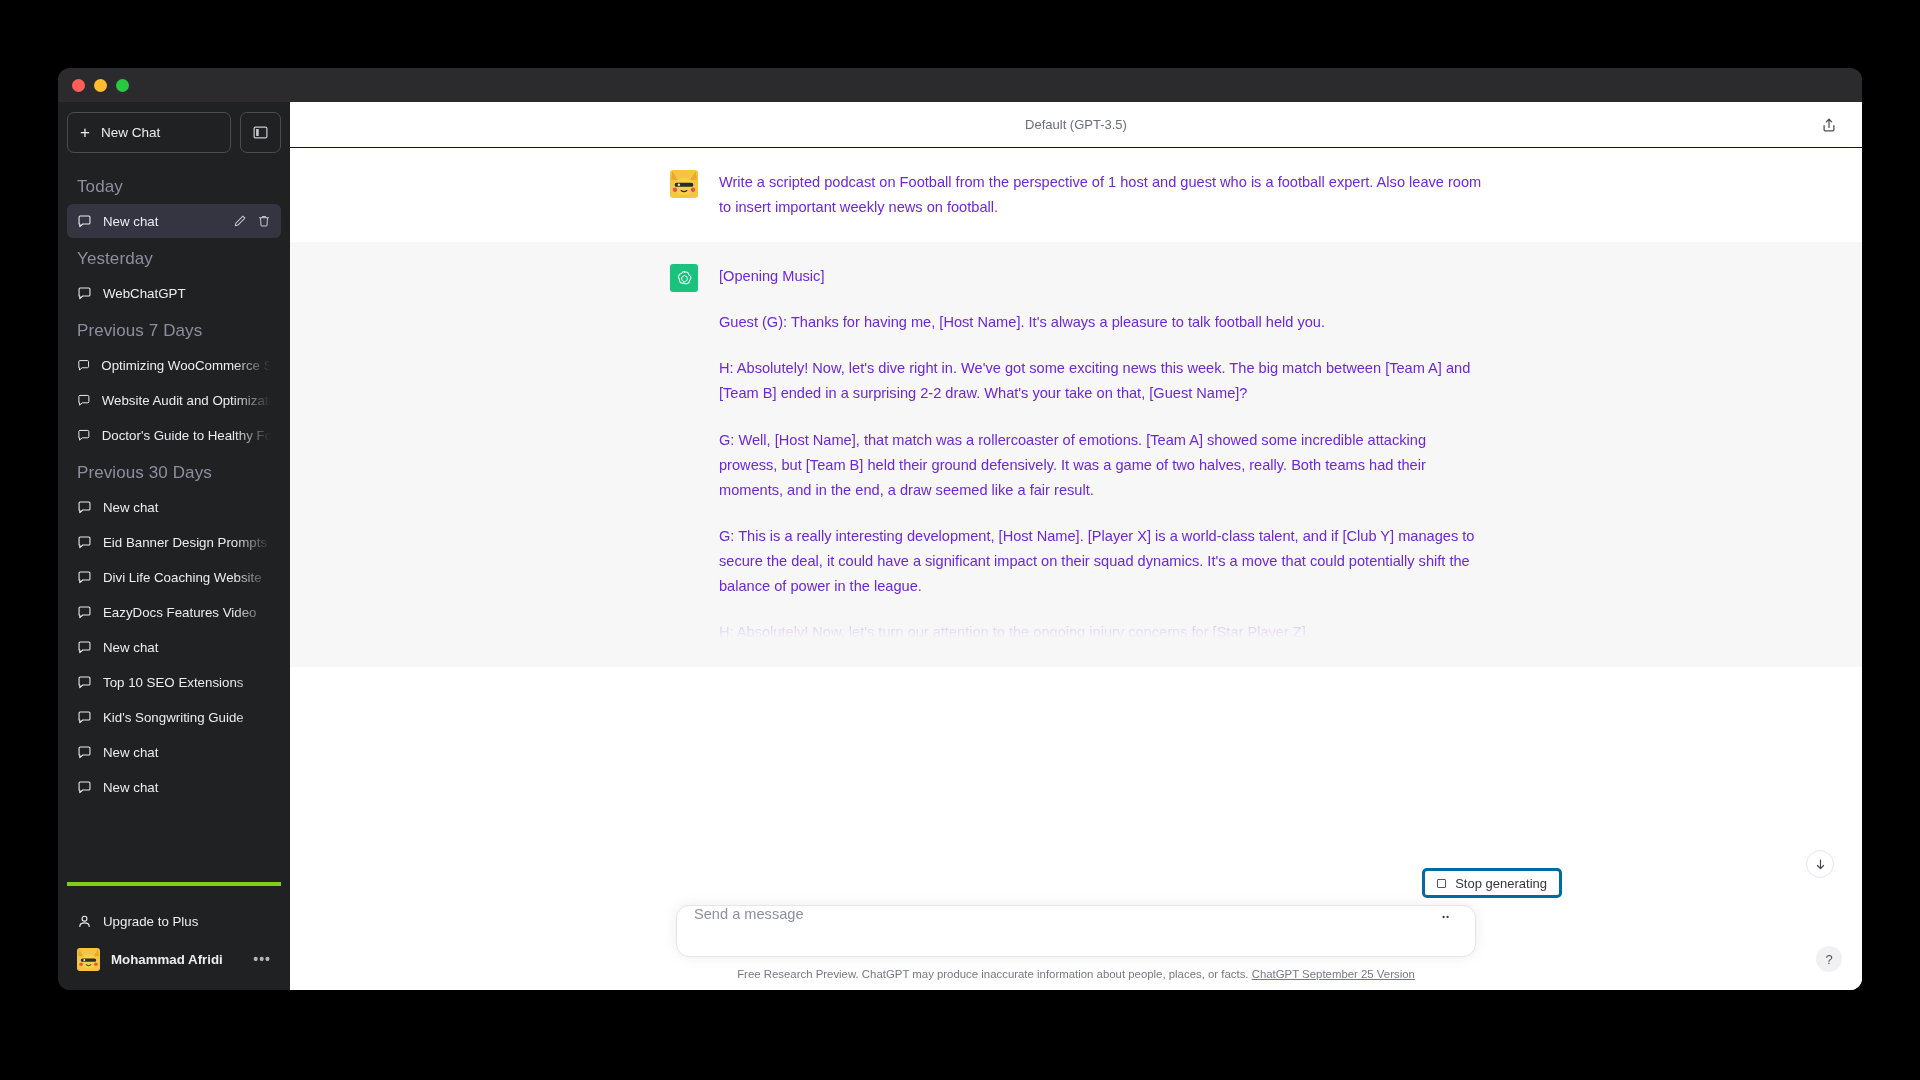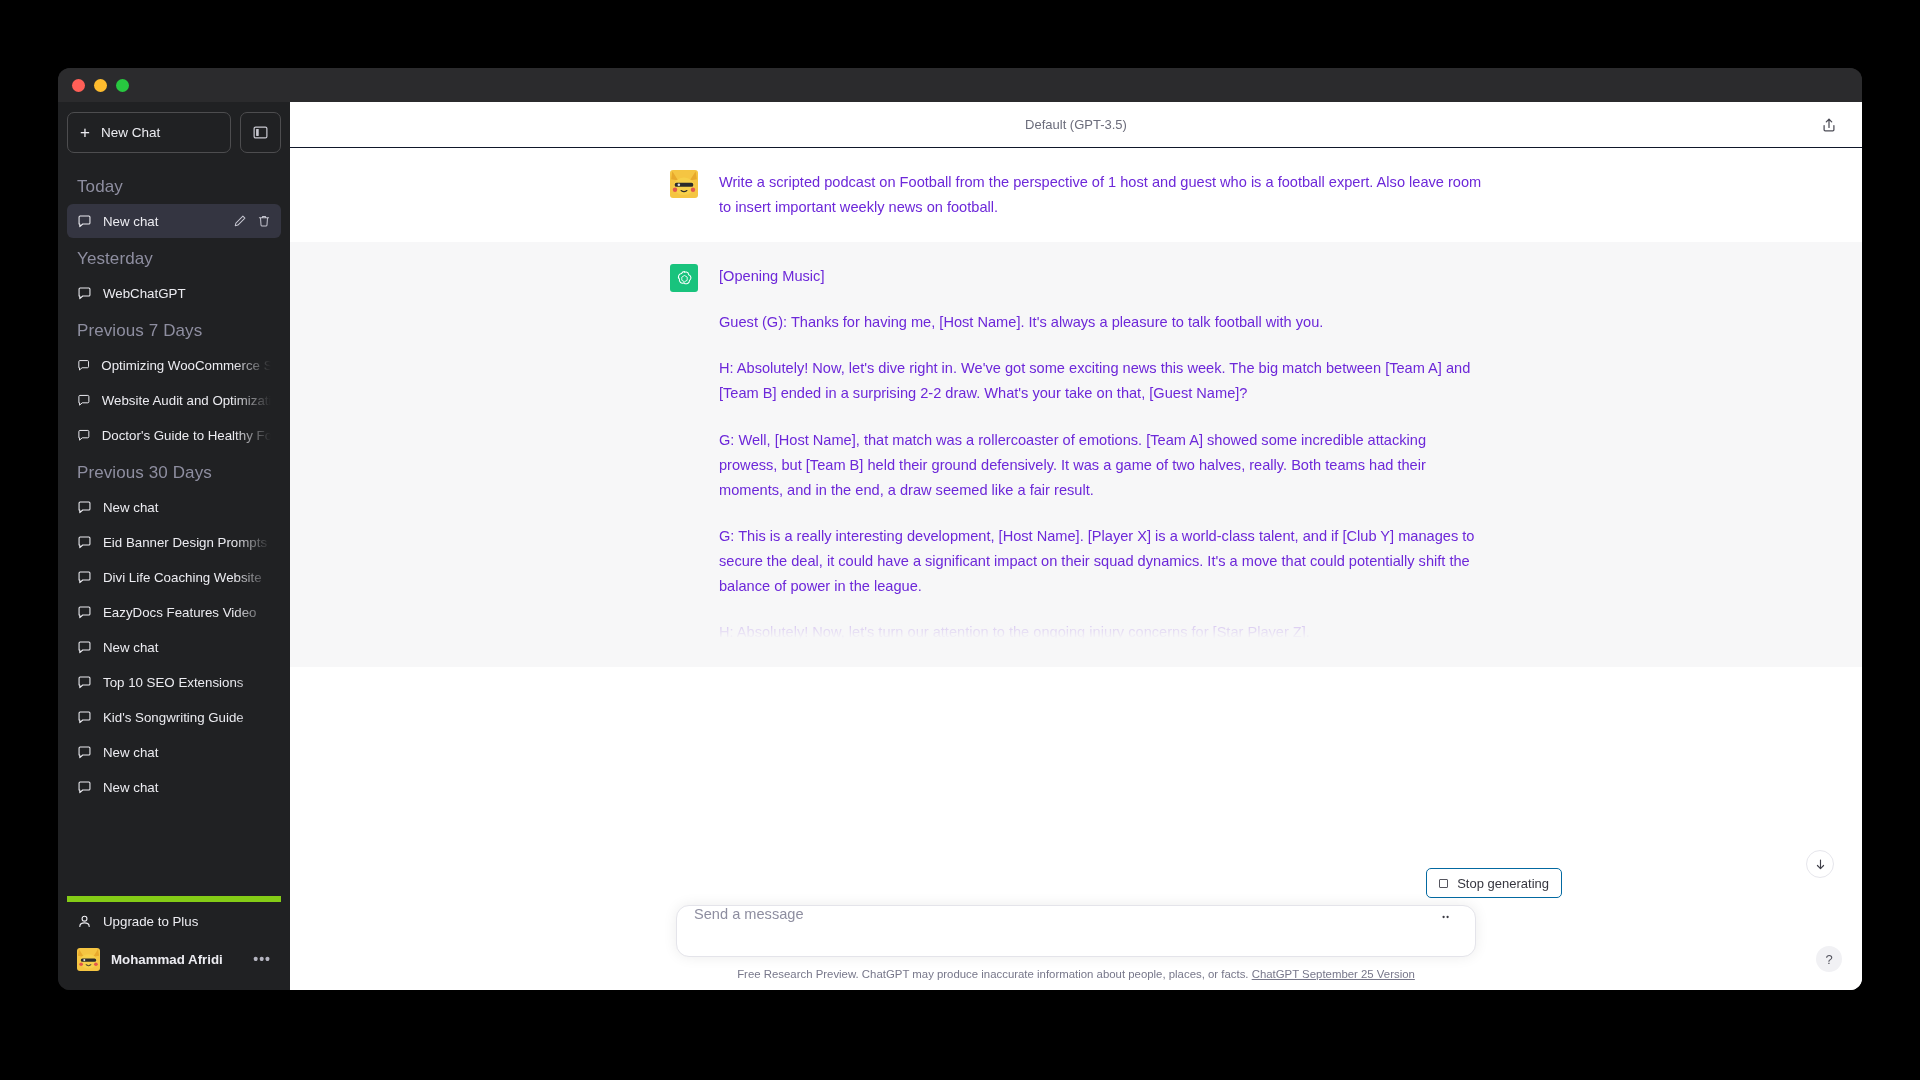--- a/index.html
+++ b/index.html
@@ -90,21 +90,21 @@
     flex: 1 1 auto; overflow: hidden; white-space: nowrap;
     -webkit-mask-image: linear-gradient(to right, #000 78%, transparent 100%);
     mask-image: linear-gradient(to right, #000 78%, transparent 100%);
   }
   .chat-item.active .label {
     -webkit-mask-image: linear-gradient(to right, #000 70%, transparent 92%);
     mask-image: linear-gradient(to right, #000 70%, transparent 92%);
   }
   .chat-actions { display: flex; gap: 10px; align-items: center; flex: 0 0 auto; }
 
-  #sidebar-bottom { border-top: 6px solid #84cc16; padding: 0 0 12px 0; flex: 0 0 auto; }
+  #sidebar-bottom { border-top: 4px solid #84cc16; padding: 16px 0 12px 0; flex: 0 0 auto; }
   .bottom-row {
     height: 38px; display: flex; align-items: center; gap: 11px;
     padding: 0 10px; border-radius: 6px; cursor: pointer;
     color: #ececf1; font-size: 13.3px;
   }
   #user-row { font-weight: bold; }
   #avatar-small {
     width: 23px; height: 23px; border-radius: 3px;
     flex: 0 0 23px; overflow: hidden;
     display:flex; align-items:center; justify-content:center;
@@ -156,21 +156,21 @@
   .msg-text p.fading {
     -webkit-mask-image: linear-gradient(to bottom, rgba(0,0,0,.30) 0%, rgba(0,0,0,0) 75%);
     mask-image: linear-gradient(to bottom, rgba(0,0,0,.30) 0%, rgba(0,0,0,0) 75%);
   }
 
   
   #stop-generating-btn {
     position: absolute;
     right: 300px; bottom: 92px;
     background: #ffffff;
-    border: 1px solid #0369a1;
+    border: 3px solid #0369a1;
     border-radius: 5px;
     height: 30px;
     display: flex; align-items: center; gap: 9px;
     padding: 0 12px;
     font-size: 13px; color: #36363f;
     cursor: pointer;
     z-index: 6;
     font-family: "Liberation Sans", sans-serif;
   }
   .stop-square {
@@ -427,21 +427,21 @@
           <div class="msg-row assistant">
             <div class="msg-inner">
               <div class="msg-avatar gpt-avatar">
                 <svg width="19" height="19" viewBox="0 0 24 24" fill="none">
                   <path d="M12 3.2c-1.7 0-3.1 1-3.7 2.5-1.6.1-3 1.1-3.6 2.6-.7 1.6-.3 3.4.9 4.5-.4 1.6.1 3.3 1.4 4.3 1.3 1 3 1.1 4.4.3 1.1 1.2 2.9 1.6 4.4.9 1.5-.6 2.5-2.1 2.5-3.8 1.3-.8 2-2.3 1.8-3.9-.2-1.6-1.3-2.9-2.8-3.4-.1-1.6-1.2-3-2.8-3.4-.8-.2-1.7-.1-2.5.4z" stroke="#ffffff" stroke-width="1.35" stroke-linejoin="round"></path>
                   <path d="M12 8.2l3.4 2v4l-3.4 2-3.4-2v-4l3.4-2z" stroke="#ffffff" stroke-width="1.1" stroke-linejoin="round"></path>
                 </svg>
               </div>
               <div class="msg-text">
                 <p>[Opening Music]</p>
-                <p>Guest (G): Thanks for having me, [Host Name]. It's always a pleasure to talk football with you.</p>
+                <p>Guest (G): Thanks for having me, [Host Name]. It's always a pleasure to talk football held you.</p>
                 <p>H: Absolutely! Now, let's dive right in. We've got some exciting news this week. The big match between [Team A] and [Team B] ended in a surprising 2-2 draw. What's your take on that, [Guest Name]?</p>
                 <p>G: Well, [Host Name], that match was a rollercoaster of emotions. [Team A] showed some incredible attacking prowess, but [Team B] held their ground defensively. It was a game of two halves, really. Both teams had their moments, and in the end, a draw seemed like a fair result.</p>
                 <p>G: This is a really interesting development, [Host Name]. [Player X] is a world-class talent, and if [Club Y] manages to secure the deal, it could have a significant impact on their squad dynamics. It's a move that could potentially shift the balance of power in the league.</p>
                 <p class="fading">H: Absolutely! Now, let's turn our attention to the ongoing injury concerns for [Star Player Z].</p>
               </div>
             </div>
           </div>
         </div>
 
       <div id="stop-generating-btn">

